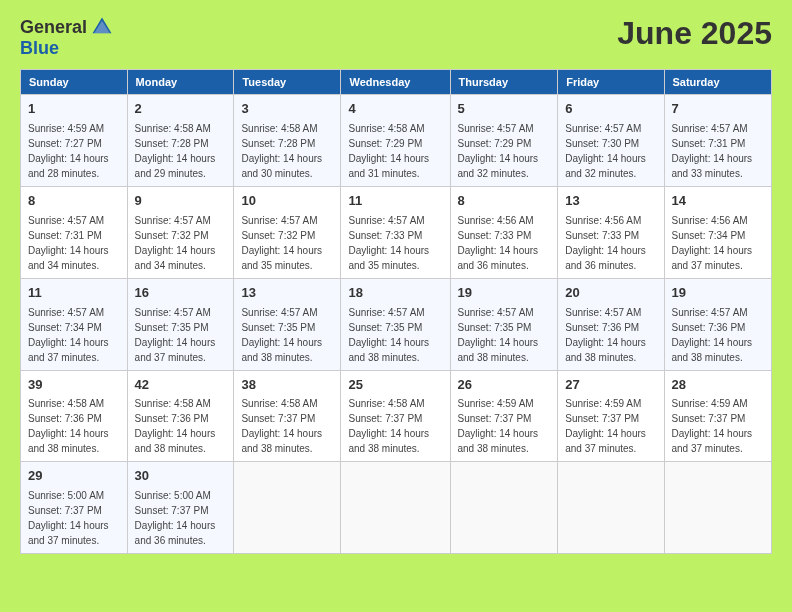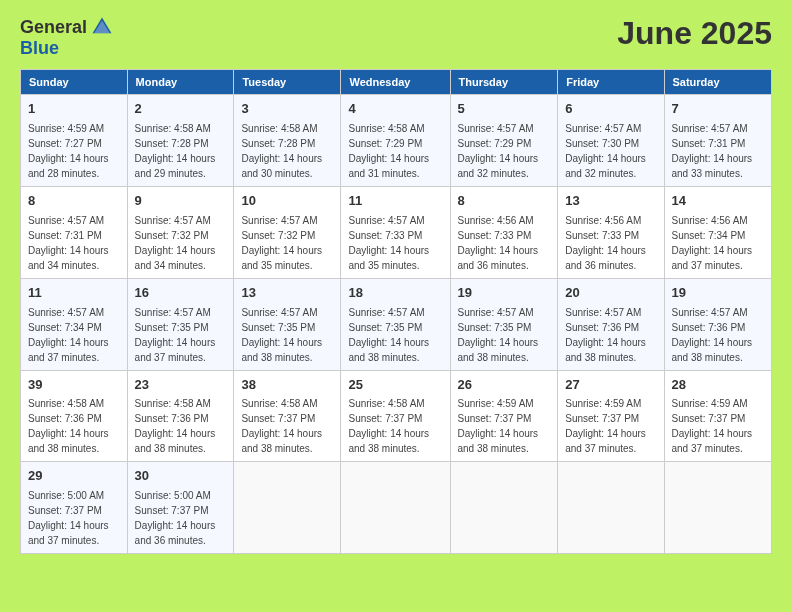--- a/index.html
+++ b/index.html
@@ -228,21 +228,21 @@
             <span class="day-num">19</span>
             <div class="day-info">Sunrise: 4:57 AM<br>Sunset: 7:36 PM<br>Daylight: 14 hours and 38 minutes.</div>
           </td>
         </tr>
         <tr>
           <td>
             <span class="day-num">39</span>
             <div class="day-info">Sunrise: 4:58 AM<br>Sunset: 7:36 PM<br>Daylight: 14 hours and 38 minutes.</div>
           </td>
           <td>
-            <span class="day-num">23</span>
+            <span class="day-num">42</span>
             <div class="day-info">Sunrise: 4:58 AM<br>Sunset: 7:36 PM<br>Daylight: 14 hours and 38 minutes.</div>
           </td>
           <td>
             <span class="day-num">38</span>
             <div class="day-info">Sunrise: 4:58 AM<br>Sunset: 7:37 PM<br>Daylight: 14 hours and 38 minutes.</div>
           </td>
           <td>
             <span class="day-num">25</span>
             <div class="day-info">Sunrise: 4:58 AM<br>Sunset: 7:37 PM<br>Daylight: 14 hours and 38 minutes.</div>
           </td>

